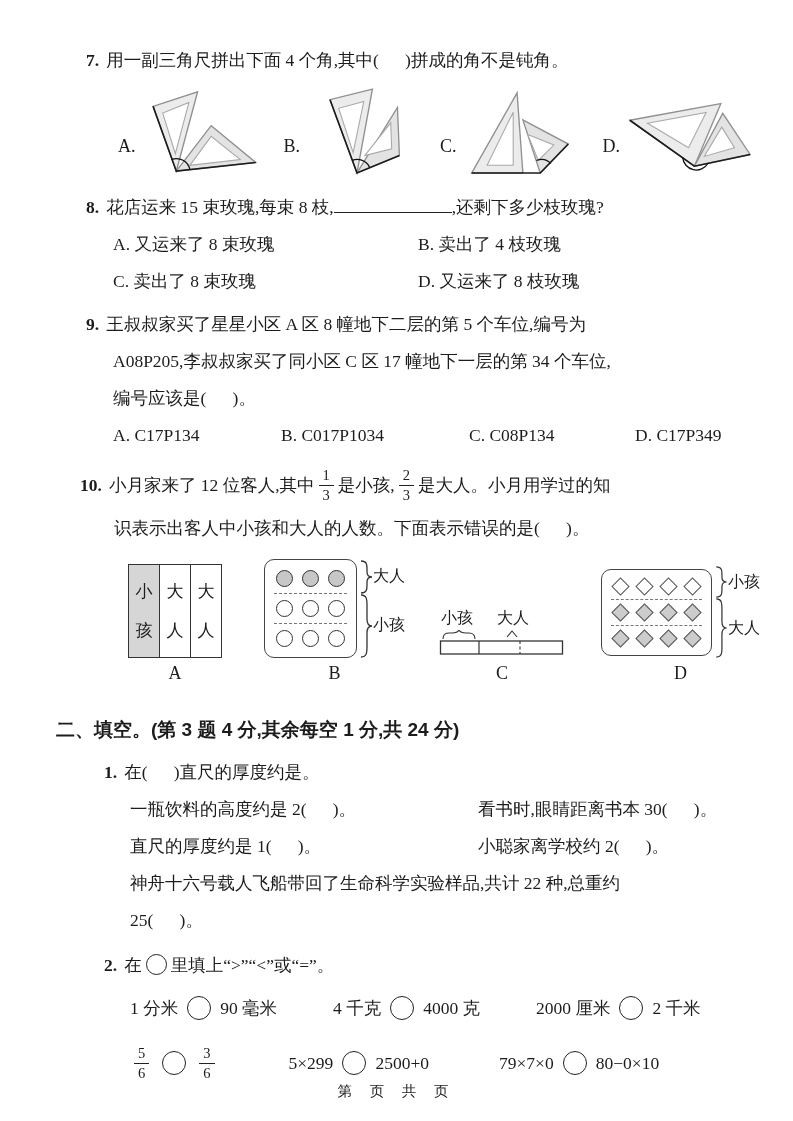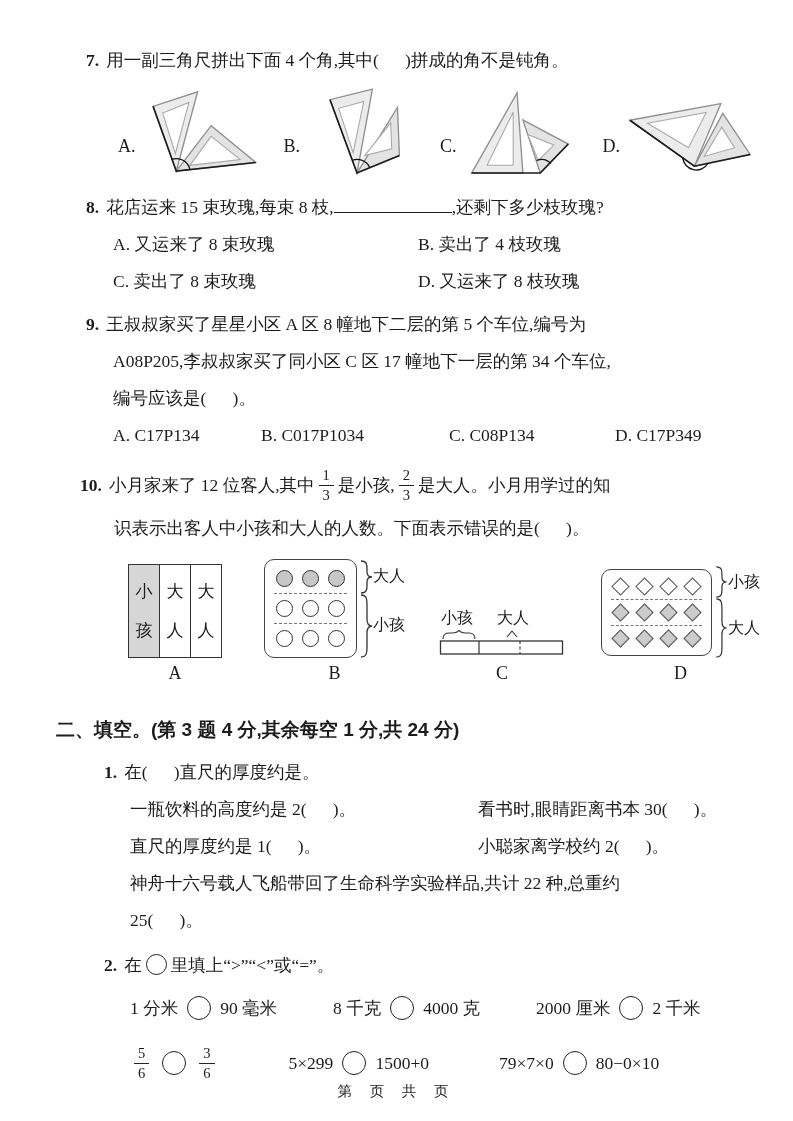--- a/index.html
+++ b/index.html
@@ -24,21 +24,21 @@
   .figlabel{font-size:18px;margin:0 4px 20px 0;}
   .setsq{display:block;}
 
   
   .blank{display:inline-block;width:118px;border-bottom:1.3px solid #222;height:14px;vertical-align:baseline;}
 
   
   .optrow{display:flex;line-height:37px;}
   .o8{width:305px;white-space:pre;}
   .o9a{width:148px;white-space:pre;}
-  .o9b{width:188px;white-space:pre;}
+  .o9b{width:188px;white-space:pre;margin-left:20px;}
   .o9c{width:166px;white-space:pre;}
   .o9d{white-space:pre;}
 
   
   .frac{display:inline-flex;flex-direction:column;align-items:center;vertical-align:middle;line-height:1;font-size:14.5px;margin:0 4px;}
   .frac .fn{padding:0 4px 2px 4px;border-bottom:1.1px solid #222;}
   .frac .fd{padding-top:2px;}
   .q10l1{display:flex;align-items:center;height:50px;white-space:pre;}
 
   
@@ -312,30 +312,30 @@
     </div>
     <div class="line s2cont">神舟十六号载人飞船带回了生命科学实验样品,共计 22 种,总重约</div>
     <div class="line s2cont">25(      )。</div>
   </div>
 
   <div class="s2block" style="margin-top:8px;">
     <div class="line"><span class="qnum">2.</span><span>在</span><span class="circle small"></span><span>里填上“&gt;”“&lt;”或“=”。</span></div>
 
     <div class="cmprow s2cont" style="margin-top:4px;">
       <span class="cmpitem gap1"><span>1 分米</span><span class="circle"></span><span>90 毫米</span></span>
-      <span class="cmpitem gap1"><span>8 千克</span><span class="circle"></span><span>4000 克</span></span>
+      <span class="cmpitem gap1"><span>4 千克</span><span class="circle"></span><span>4000 克</span></span>
       <span class="cmpitem"><span>2000 厘米</span><span class="circle"></span><span>2 千米</span></span>
     </div>
 
     <div class="cmprow s2cont r2">
       <span class="cmpitem gap2">
         <span class="frac"><span class="fn">5</span><span class="fd">6</span></span>
         <span class="circle"></span>
         <span class="frac"><span class="fn">3</span><span class="fd">6</span></span>
       </span>
-      <span class="cmpitem gap2"><span>5×299</span><span class="circle"></span><span>1500+0</span></span>
+      <span class="cmpitem gap2"><span>5×299</span><span class="circle"></span><span>2500+0</span></span>
       <span class="cmpitem"><span>79×7×0</span><span class="circle"></span><span>80−0×10</span></span>
     </div>
   </div>
 
   <div class="footer">第 页 共 页</div>
 
 </div>
 
 </body></html>

